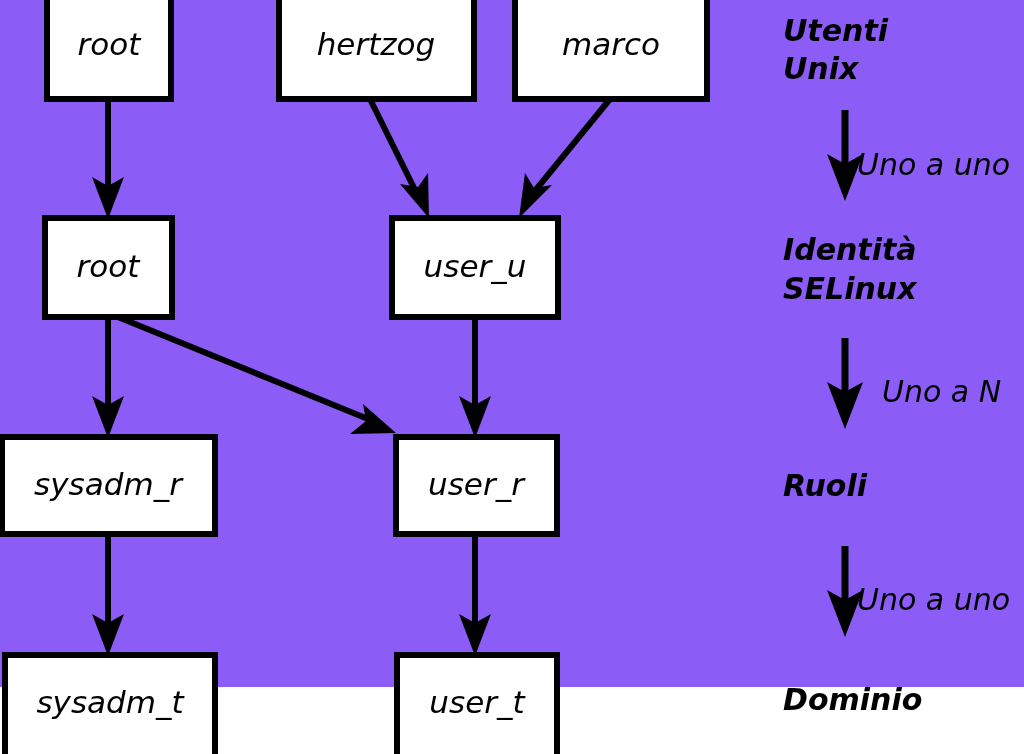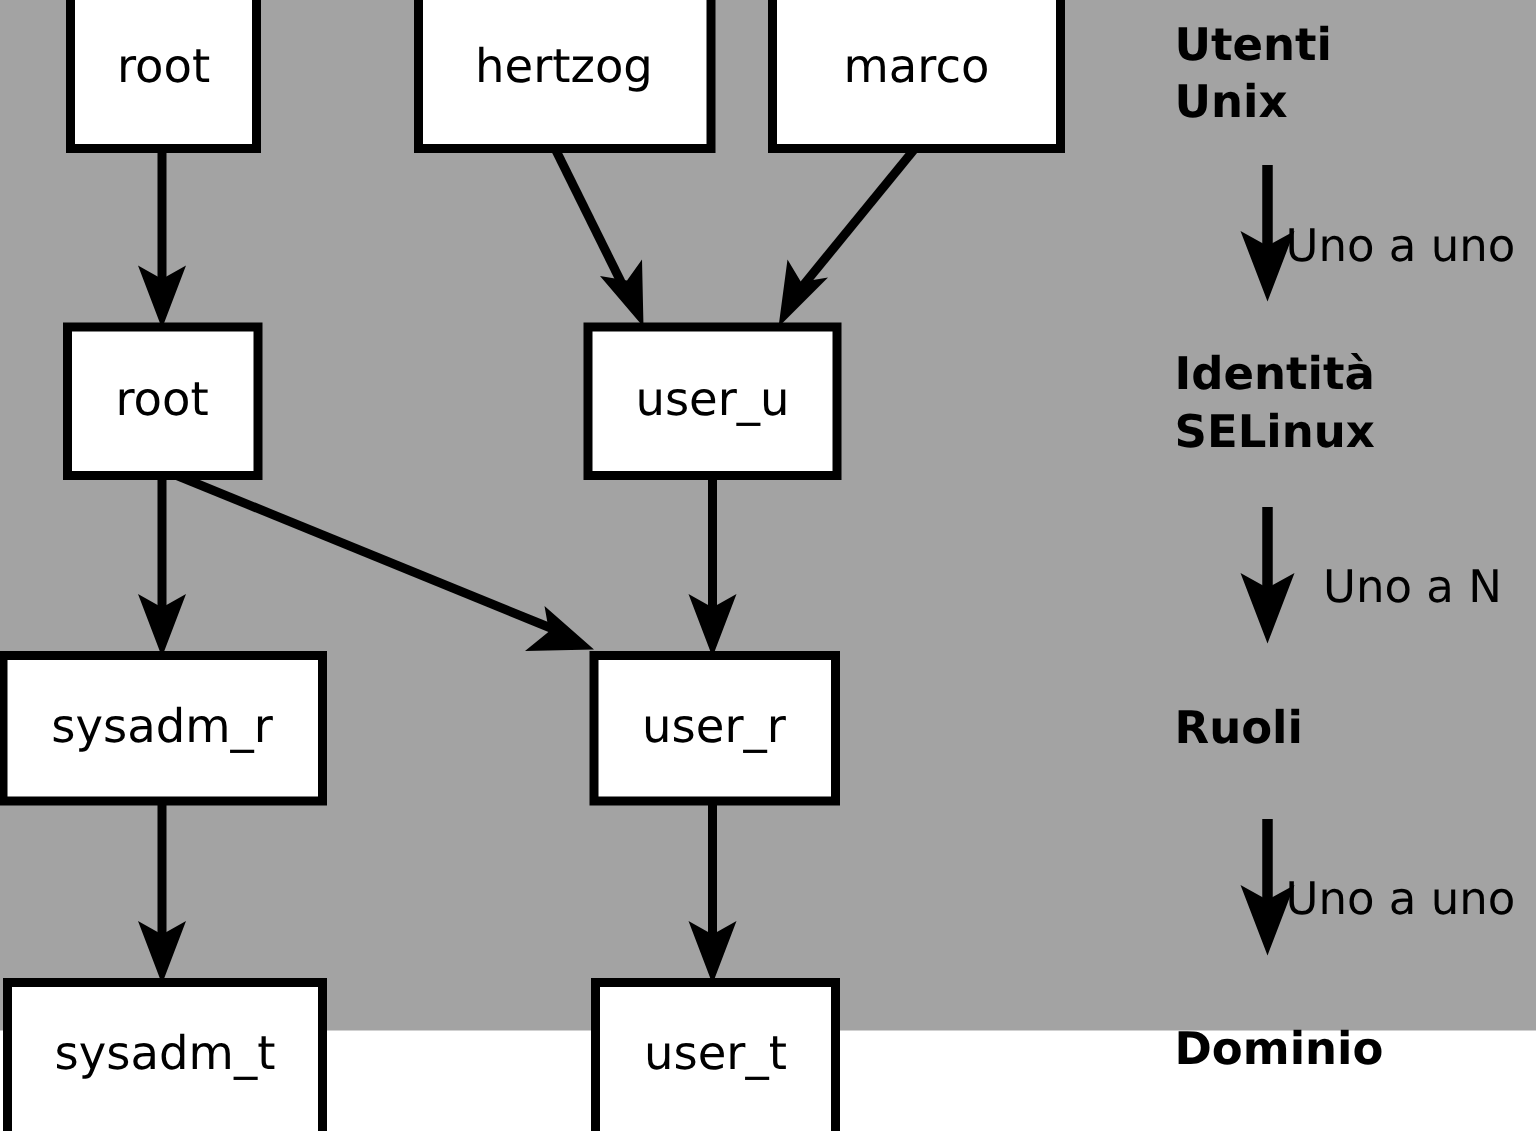--- a/index.html
+++ b/index.html
@@ -10,21 +10,22 @@
   body {
     width: 1024px;
     height: 754px;
     overflow: hidden;
     font-family: "DejaVu Sans", sans-serif;
   }
   #diagram-root {
     position: relative;
     width: 1024px;
     height: 687px;
-    background: #a3a3a3;
+    background: #8b5cf6;
+    font-style: italic;
   }
   svg#graph {
     position: absolute;
     left: 0;
     top: 0;
     width: 1024px;
     height: 754px;
     display: block;
   }
   .node-box {

